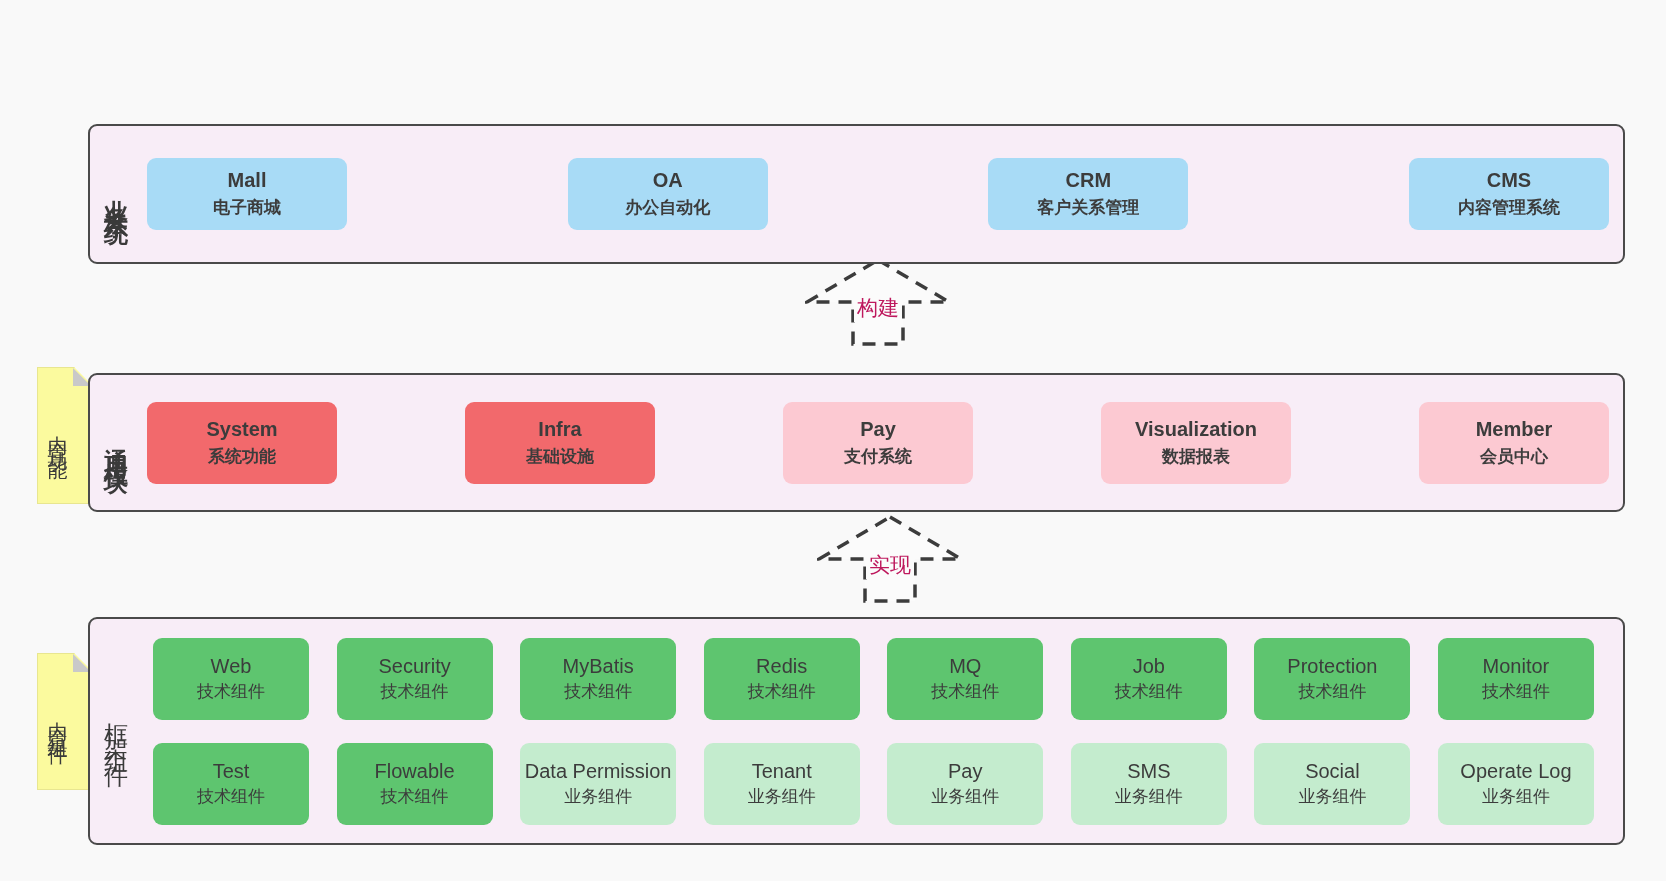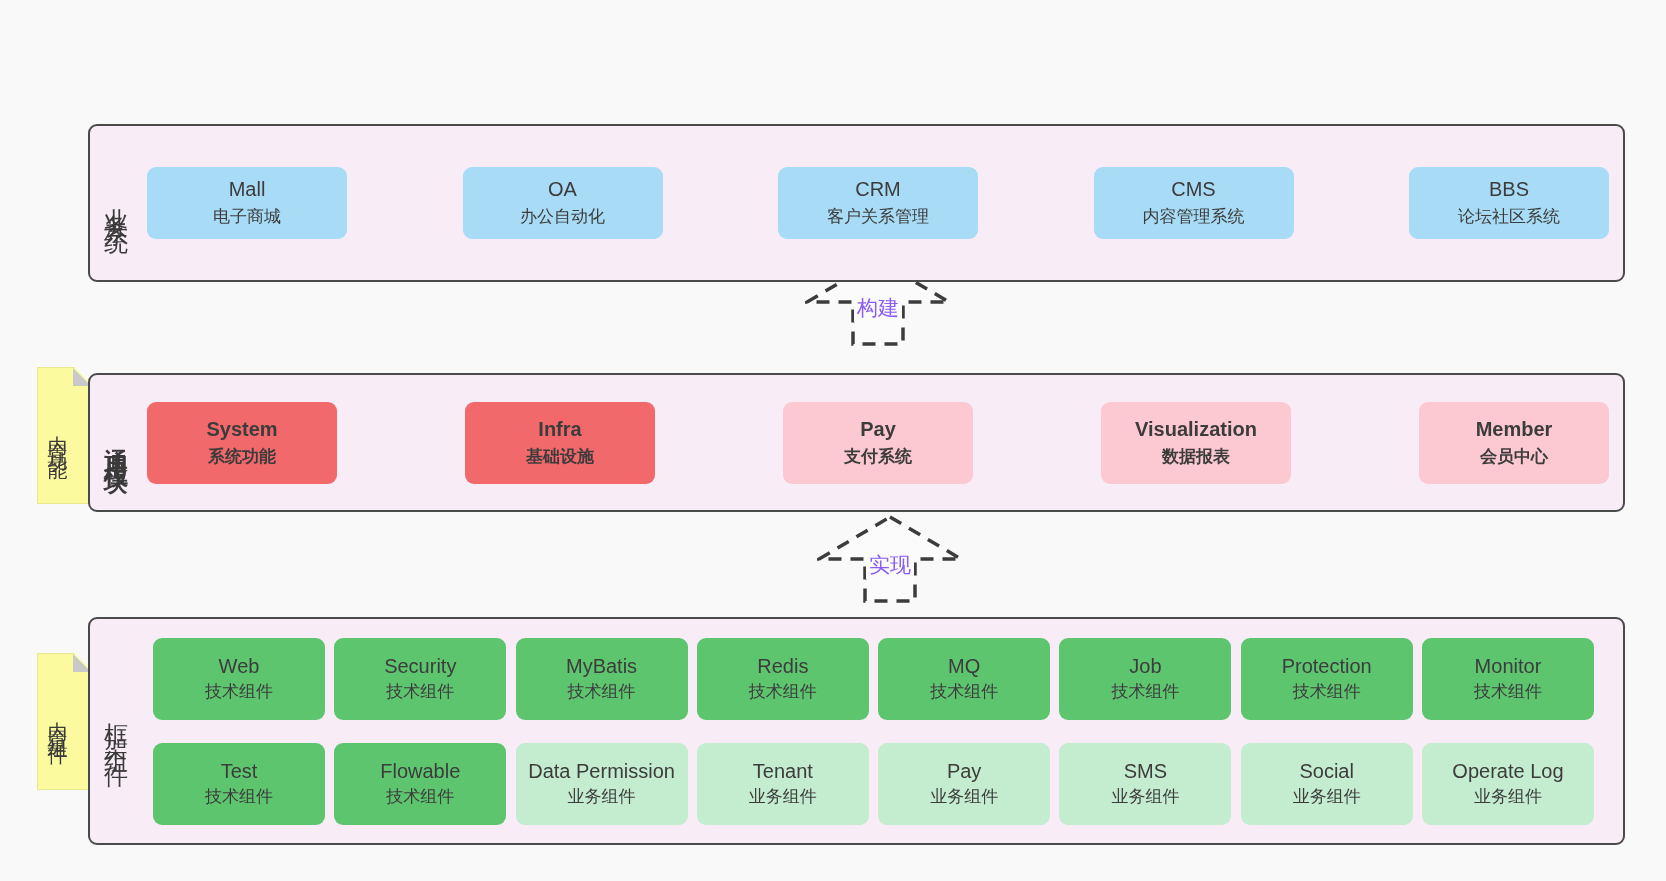--- a/index.html
+++ b/index.html
@@ -7,21 +7,21 @@
     width:1666px;height:881px;position:relative;overflow:hidden;
     background:#f9f9f9;
     font-family:"Liberation Sans","DejaVu Sans",sans-serif;
     color:#3c3c3c;
   }
   .band{
     position:absolute;left:88px;width:1537px;
     background:#f8edf7;border:2px solid #4a4a4a;border-radius:9px;
     box-sizing:border-box;z-index:2;
   }
-  .band1{top:124px;height:158px;}
+  .band1{top:124px;height:140px;font-weight:bold;}
   .band2{top:373px;height:139px;font-weight:bold;}
   .band3{top:617px;height:228px;}
   .band-label{
     position:absolute;left:13px;top:50%;transform:translateY(-50%);
     writing-mode:vertical-lr;text-orientation:upright;
     font-size:24px;letter-spacing:7px;line-height:26px;color:#3a3a3a;
     white-space:nowrap;
   }
   .band3 .band-label{letter-spacing:14px;}
   .band-boxes{
@@ -33,21 +33,21 @@
     display:flex;flex-direction:column;justify-content:center;gap:23px;
   }
   .band3 .row{display:flex;justify-content:space-between;}
   .box{
     border-radius:9px;display:flex;flex-direction:column;
     align-items:center;justify-content:center;text-align:center;
     font-size:20px;line-height:27px;color:#3c3c3c;
   }
   .band1 .box{width:200px;height:72px;}
   .band2 .box{width:190px;height:82px;}
-  .band3 .box{width:172px;height:82px;line-height:26px;}
+  .band3 .box{width:156px;height:82px;line-height:26px;}
   .box .zh{font-size:17px;display:block;}
   .box .en{display:block;}
   .blue{background:#a8dbf6;}
   .red{background:#f2696c;}
   .pink{background:#fcc9d2;}
   .green{background:#5ec56f;}
   .lightgreen{background:#c4ecce;}
   .sticky{
     position:absolute;left:37px;width:55px;z-index:1;
     background:#fbfa9e;border:1px solid #e8e690;box-sizing:border-box;
@@ -65,21 +65,21 @@
     writing-mode:vertical-lr;text-orientation:upright;
     font-size:20px;letter-spacing:8px;line-height:22px;color:#3a3a3a;
     white-space:nowrap;
   }
   .arrow{position:absolute;width:146px;height:88px;z-index:1;}
   .arrow1{left:805px;top:258px;}
   .arrow2{left:817px;top:515px;}
   .arrow svg{display:block;width:100%;height:100%;}
   .arrow-label{
     position:absolute;left:50%;top:36px;transform:translateX(-50%);
-    background:#fbfbfb;font-size:21px;color:#8b5cf6;padding:0 3px;
+    background:#fbfbfb;font-size:21px;color:#be185d;padding:0 3px;
     white-space:nowrap;
   }
 </style>
 </head>
 <body>
 
 <section class="band band1">
   <div class="band-label">业务系统</div>
   <div class="band-boxes">
     <div class="box blue">
@@ -90,24 +90,20 @@
       <span class="en">OA</span>
       <span class="zh">办公自动化</span>
     </div>
     <div class="box blue">
       <span class="en">CRM</span>
       <span class="zh">客户关系管理</span>
     </div>
     <div class="box blue">
       <span class="en">CMS</span>
       <span class="zh">内容管理系统</span>
-    </div>
-    <div class="box blue">
-      <span class="en">BBS</span>
-      <span class="zh">论坛社区系统</span>
     </div>
   </div>
 </section>
 
 <div class="arrow arrow1">
   <svg viewBox="0 0 146 88">
     <polygon points="73,2 144,44 98,44 98,86 48,86 48,44 2,44" fill="#fbfbfb" stroke="#3c3c3c" stroke-width="3.5" stroke-dasharray="13 9"></polygon>
   </svg>
   <span class="arrow-label">构建</span>
 </div>

